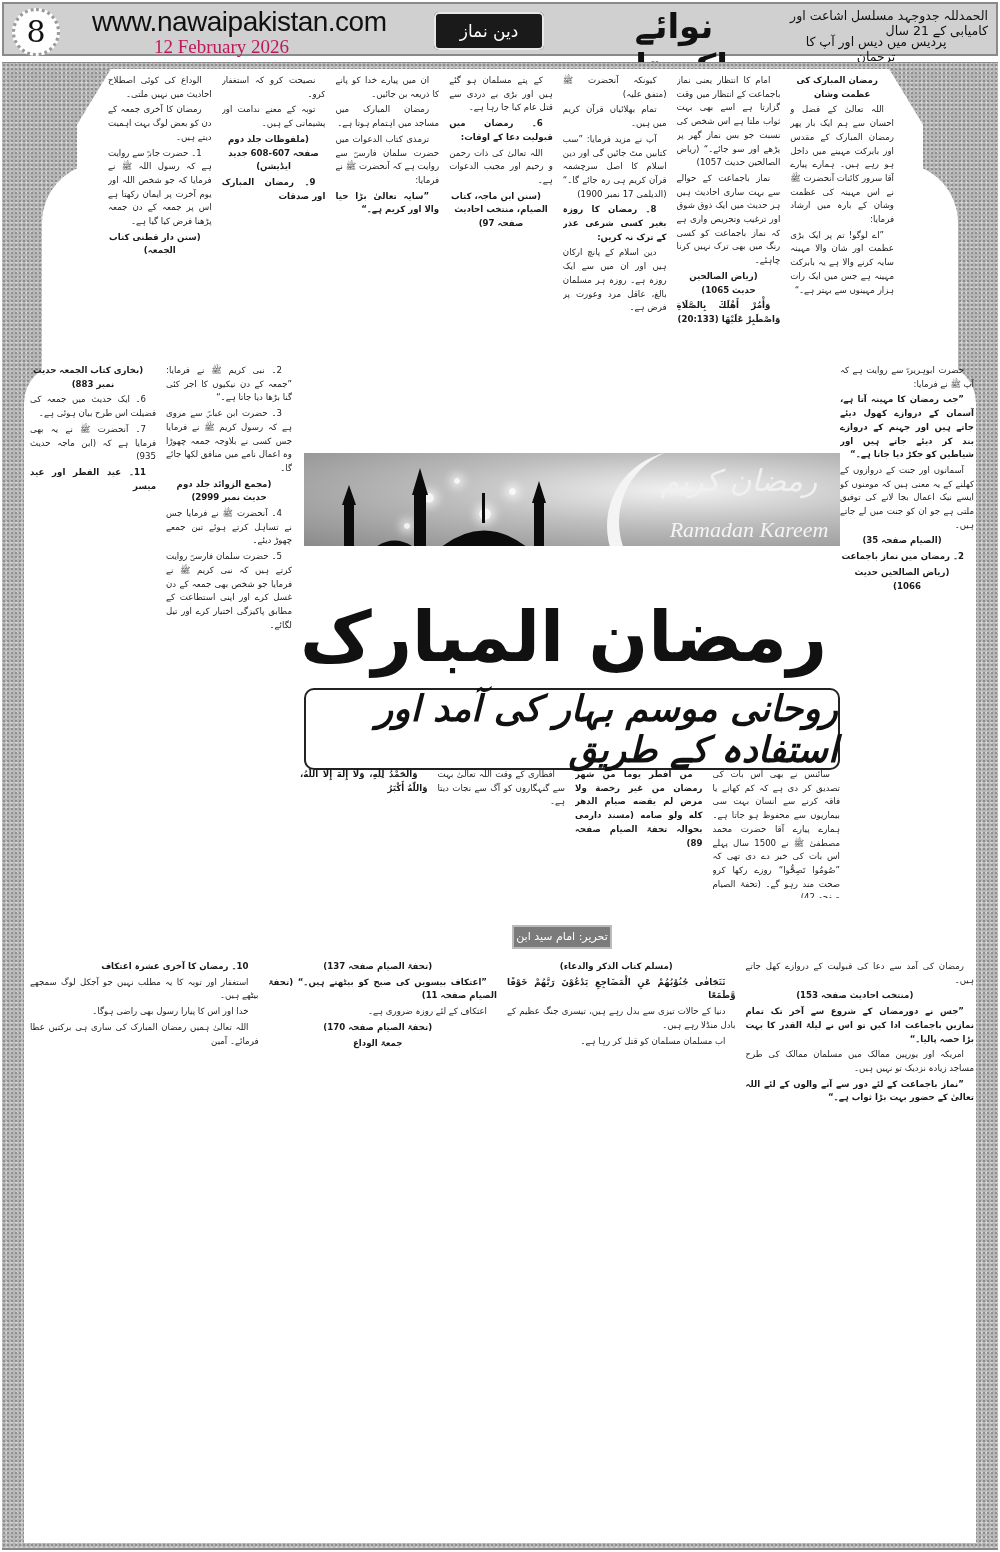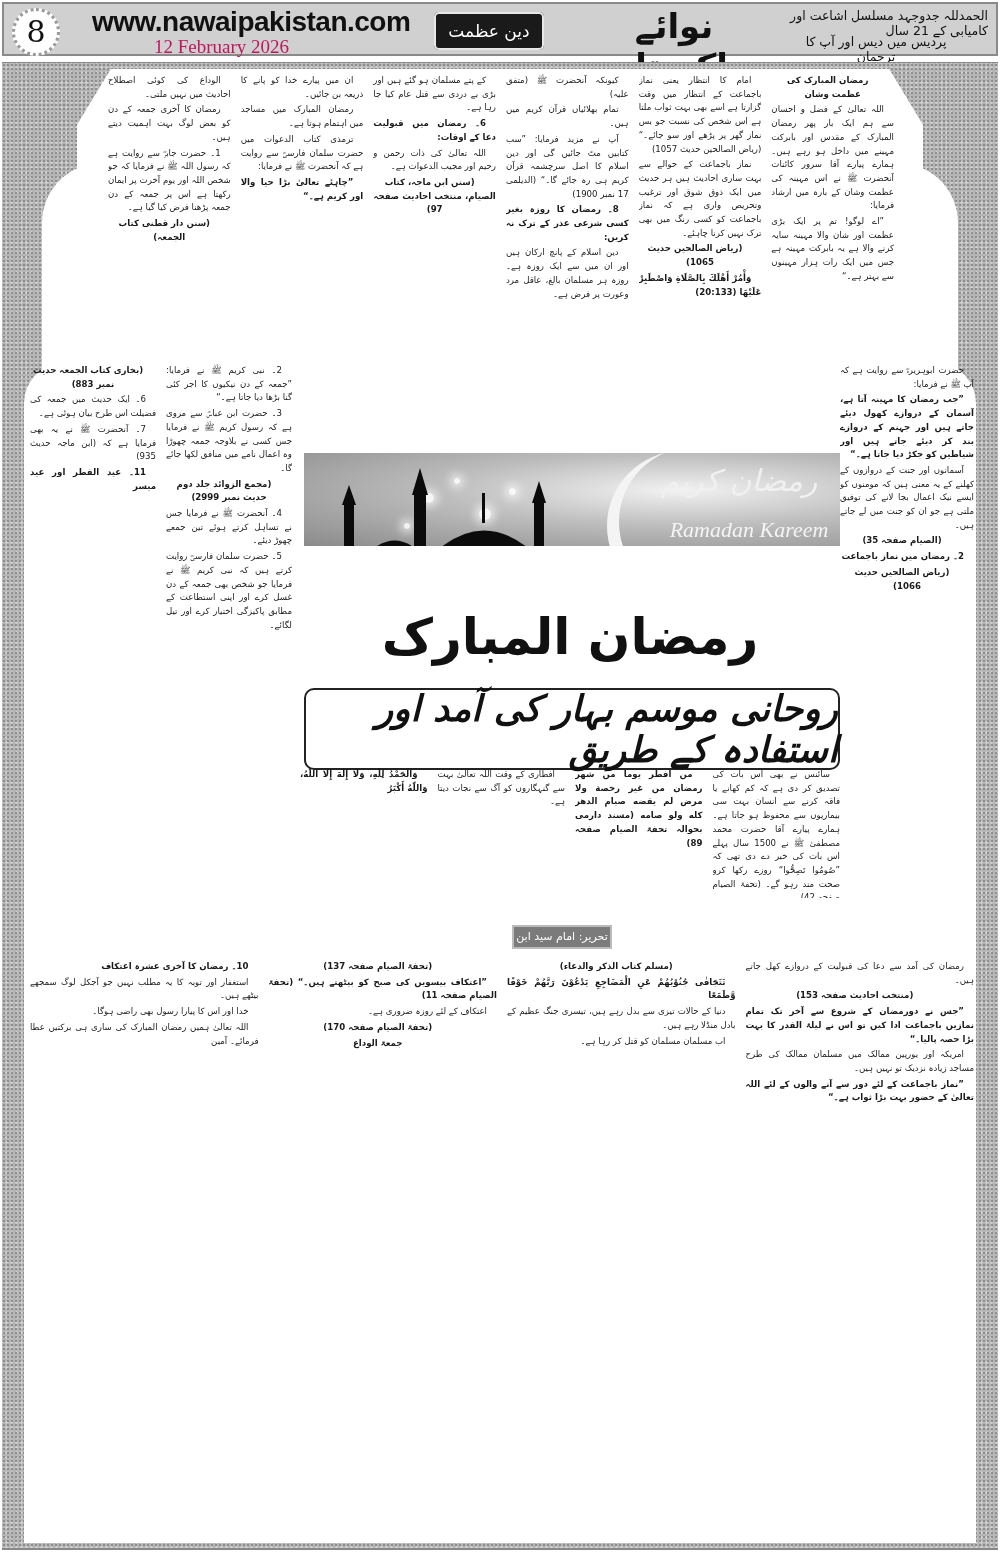--- a/index.html
+++ b/index.html
@@ -11,21 +11,21 @@
     position: absolute; left: 2px; top: 2px; width: 996px; height: 54px;
     background: #d0d0d0; border: 2px solid #8a8a8a;
   }
   .page-badge {
     position: absolute; left: 8px; top: 4px; width: 48px; height: 48px; border-radius: 50%;
     background: #fff; border: 3px dotted #9a9a9a;
     font-family: "DejaVu Serif", serif; font-size: 30px; line-height: 42px; text-align: center; color: #111;
   }
   .site-url {
     position: absolute; left: 88px; top: 2px;
-    font-family: "Liberation Sans", sans-serif; font-weight: bold; font-size: 28px; color: #111;
+    font-family: "Liberation Sans", sans-serif; font-weight: normal; font-size: 28px; color: #111;
     letter-spacing: -0.5px;
   }
   .issue-date {
     position: absolute; left: 150px; top: 32px;
     font-family: "Liberation Serif", serif; font-size: 19px; color: #be185d;
   }
   .section-tag {
     position: absolute; left: 430px; top: 8px; width: 110px; height: 38px;
     background: #1a1a1a; border-radius: 5px; box-shadow: 0 0 0 2px #e8e8e8 inset;
     color: #fff; font-size: 17px; line-height: 38px; text-align: center; direction: rtl;
@@ -104,22 +104,22 @@
     font-size: 30px; color: #f0f0f0; font-style: italic;
   }
   .banner .english-cal {
     position: absolute; left: 360px; top: 64px; width: 170px; text-align: center;
     font-family: Liberation Serif, serif; font-style: italic; font-size: 22px; color: #f4f4f4;
   }
   .mosque { position: absolute; left: 30px; top: 10px; width: 230px; height: 122px; }
 
   
   .headline {
-    position: absolute; left: 300px; top: 595px; width: 540px; text-align: center; direction: rtl;
-    font-size: 50px; font-weight: bold; color: #111; line-height: 84px; letter-spacing: 2px;
+    position: absolute; left: 300px; top: 595px; width: 540px; text-align: left; direction: rtl;
+    font-size: 70px; font-weight: bold; color: #111; line-height: 84px; letter-spacing: 2px;
   }
   .subhead {
     position: absolute; left: 304px; top: 688px; width: 536px; height: 82px;
     border: 2px solid #222; border-radius: 10px; background: #fff;
     display: flex; align-items: center; justify-content: center; direction: rtl;
     font-size: 36px; color: #111; font-style: italic;
   }
 
   
   .byline {
@@ -128,21 +128,21 @@
     line-height: 20px; text-align: center; direction: rtl;
   }
 </style>
 </head>
 <body>
 
 <header class="masthead">
   <div class="page-badge">8</div>
   <div class="site-url">www.nawaipakistan.com</div>
   <div class="issue-date">12 February 2026</div>
-  <div class="section-tag">دین عظمت</div>
+  <div class="section-tag">دین نماز</div>
   <div class="paper-name">نوائے پاکستان</div>
   <div class="tagline-1">الحمدللہ جدوجہد مسلسل اشاعت اور کامیابی کے 21 سال</div>
   <div class="tagline-2">پردیس میں دیس اور آپ کا ترجمان</div>
 </header>
 
 <main class="page-body">
   <div class="text-panel panel-top"></div>
   <div class="text-panel panel-top-side-l"></div>
   <div class="text-panel panel-top-side-r"></div>
   <div class="text-panel panel-main"></div>
@@ -170,21 +170,27 @@
   <div class="col">
     <p>کے پتے مسلمان ہو گئے ہیں اور بڑی بے دردی سے قتل عام کیا جا رہا ہے۔</p>
     <p class="verse">6۔ رمضان میں قبولیت دعا کے اوقات:</p>
     <p>اللہ تعالیٰ کی ذات رحمن و رحیم اور مجیب الدعوات ہے۔</p>
     <p class="ref">(سنن ابن ماجہ، کتاب الصیام، منتخب احادیث صفحہ 97)</p>
   </div>
   <div class="col">
     <p>ان میں پیارے خدا کو پانے کا ذریعہ بن جائیں۔</p>
     <p>رمضان المبارک میں مساجد میں اہتمام ہوتا ہے۔</p>
     <p>ترمذی کتاب الدعوات میں حضرت سلمان فارسیؓ سے روایت ہے کہ آنحضرت ﷺ نے فرمایا:</p>
-    <p class="verse">”چاہئے تعالیٰ بڑا حیا والا اور کریم ہے۔“</p>
+    <p class="verse">”سایہ تعالیٰ بڑا حیا والا اور کریم ہے۔“</p>
+  </div>
+  <div class="col">
+    <p>نصیحت کرو کہ استغفار کرو۔</p>
+    <p>توبہ کے معنے ندامت اور پشیمانی کے ہیں۔</p>
+    <p class="ref">(ملفوظات جلد دوم صفحہ 607-608 جدید ایڈیشن)</p>
+    <p class="verse">9۔ رمضان المبارک اور صدقات</p>
   </div>
   <div class="col">
     <p>الوداع کی کوئی اصطلاح احادیث میں نہیں ملتی۔</p>
     <p>رمضان کا آخری جمعہ کے دن کو بعض لوگ بہت اہمیت دیتے ہیں۔</p>
     <p>1۔ حضرت جابرؓ سے روایت ہے کہ رسول اللہ ﷺ نے فرمایا کہ جو شخص اللہ اور یوم آخرت پر ایمان رکھتا ہے اس پر جمعہ کے دن جمعہ پڑھنا فرض کیا گیا ہے۔</p>
     <p class="ref">(سنن دار قطنی کتاب الجمعہ)</p>
   </div>
 </section>
 
 <section class="columns cols-left-mid">

